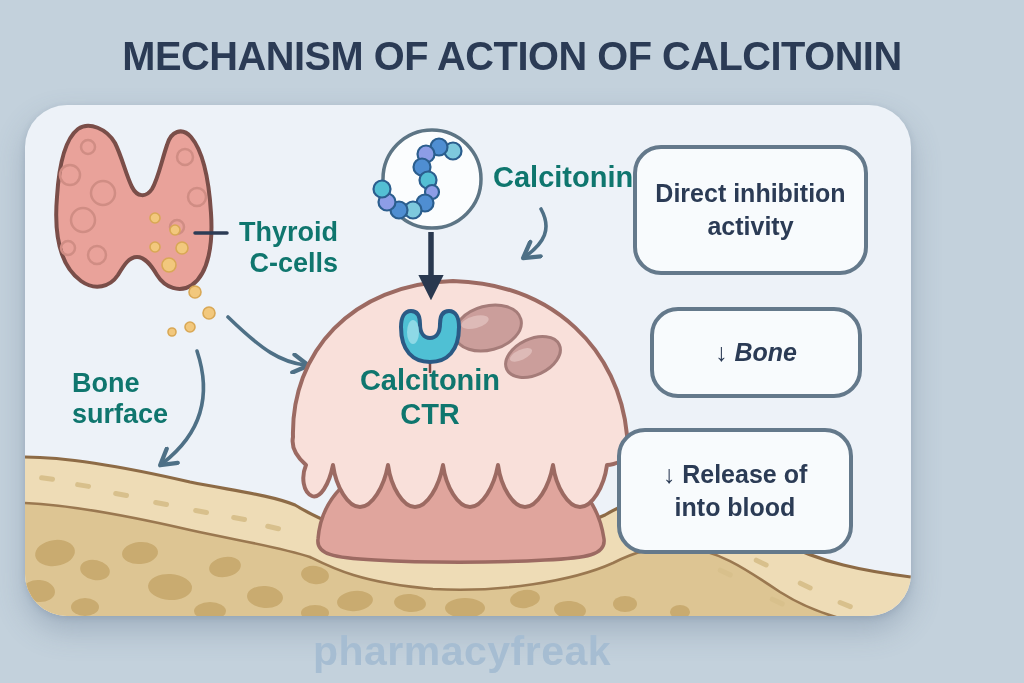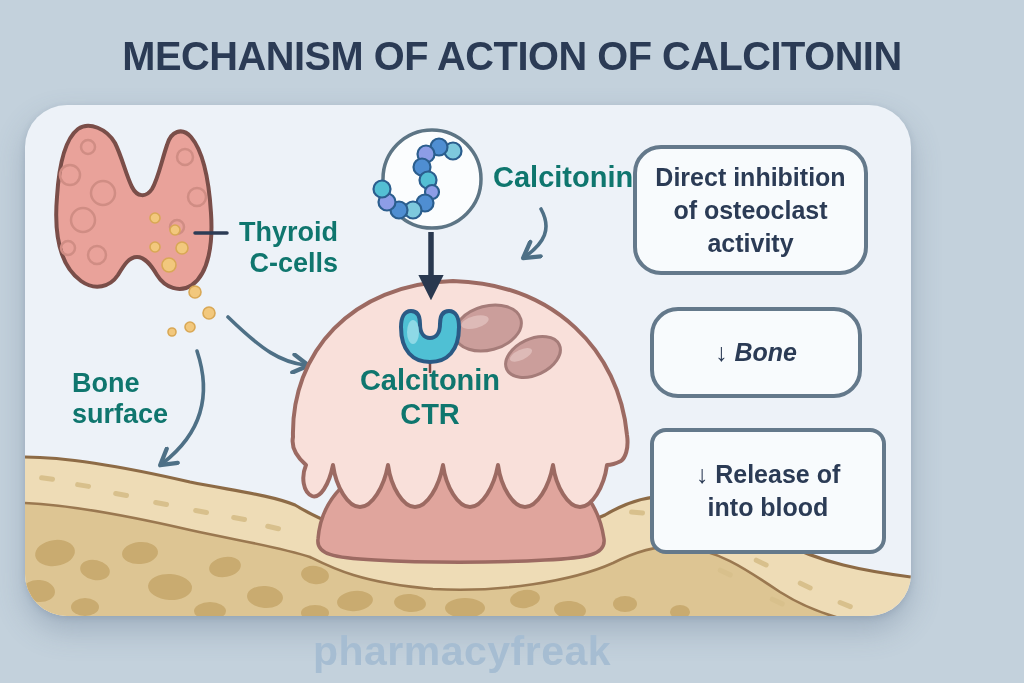--- a/index.html
+++ b/index.html
@@ -202,29 +202,28 @@
 
     <div class="lbl" style="left:468px;top:57px;font-size:29px;">Calcitonin</div>
 
     <div class="lbl center" style="left:325px;top:258px;width:160px;font-size:29px;line-height:34px;">
       <div>Calcitonin</div>
       <div>CTR</div>
     </div>
 
     <div class="outbox" style="left:608px;top:40px;width:227px;height:122px;">
       <div class="ln">Direct inhibition</div>
-      <div class="ln">of osteoclast</div>
       <div class="ln">activity</div>
     </div>
 
     <div class="outbox" style="left:625px;top:202px;width:204px;height:83px;font-style:italic;">
       <div class="ln">↓ Bone</div>
     </div>
 
-    <div class="outbox" style="left:625px;top:323px;width:228px;height:118px;border-radius:16px;">
+    <div class="outbox" style="left:592px;top:323px;width:228px;height:118px;">
       <div class="ln">↓ Release of</div>
       <div class="ln">into blood</div>
     </div>
 
   </div>
 
   <div class="watermark">pharmacyfreak</div>
 
 </div>
 

